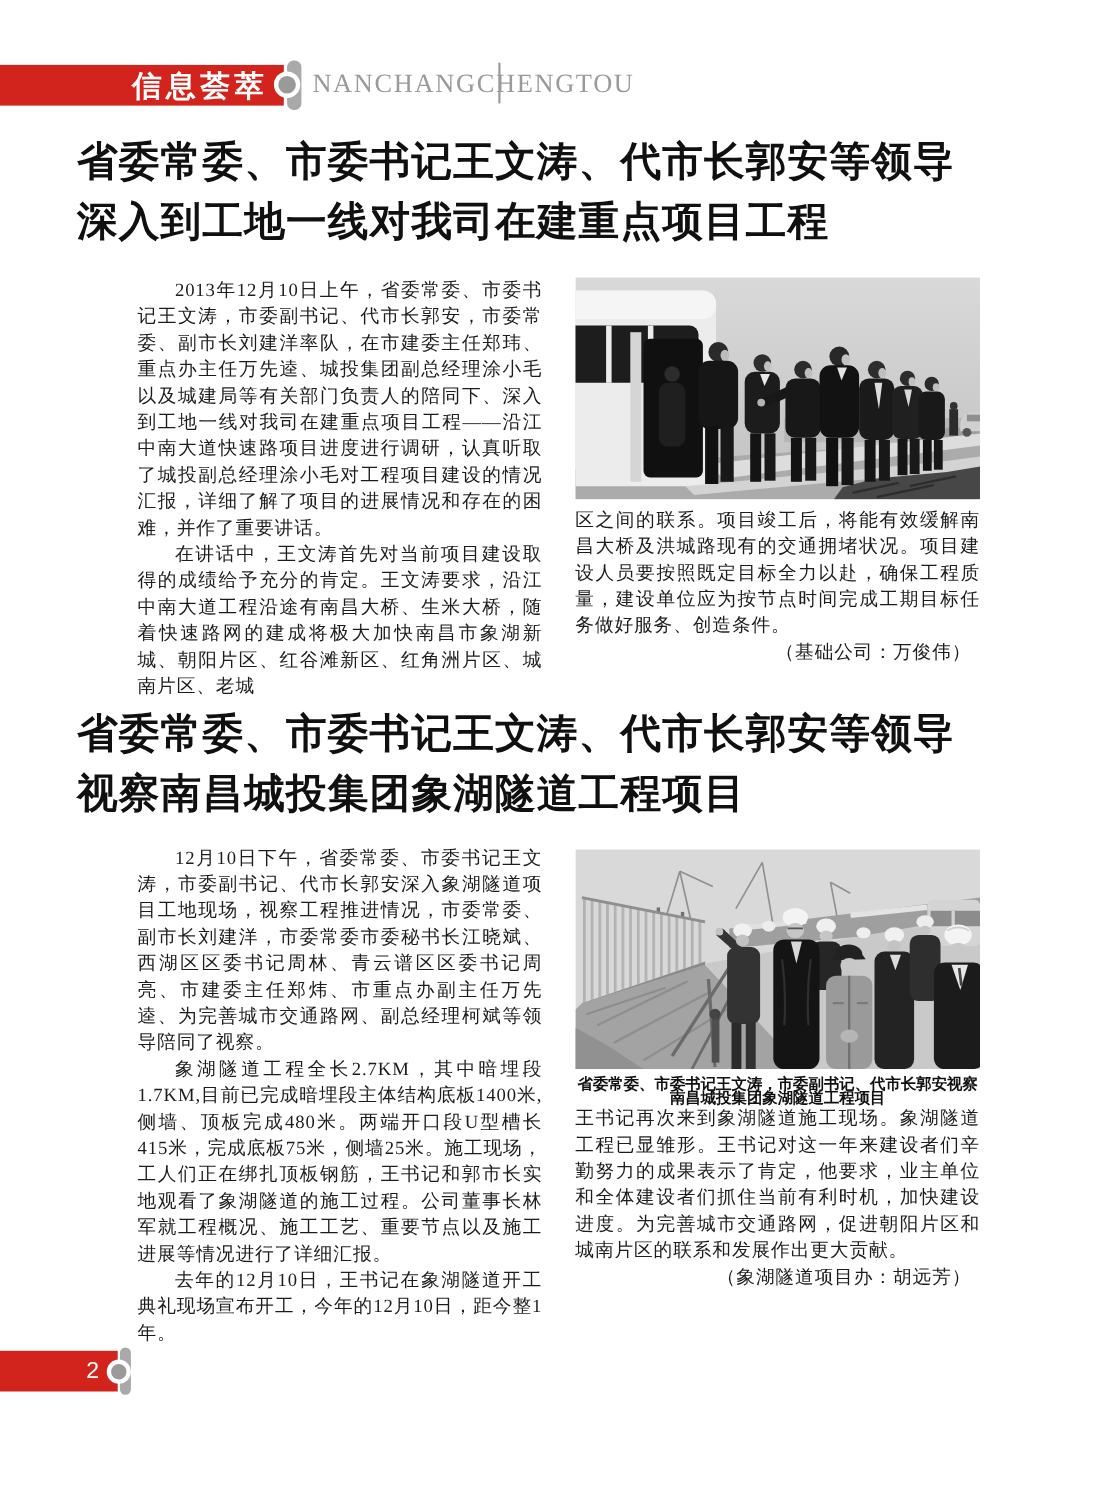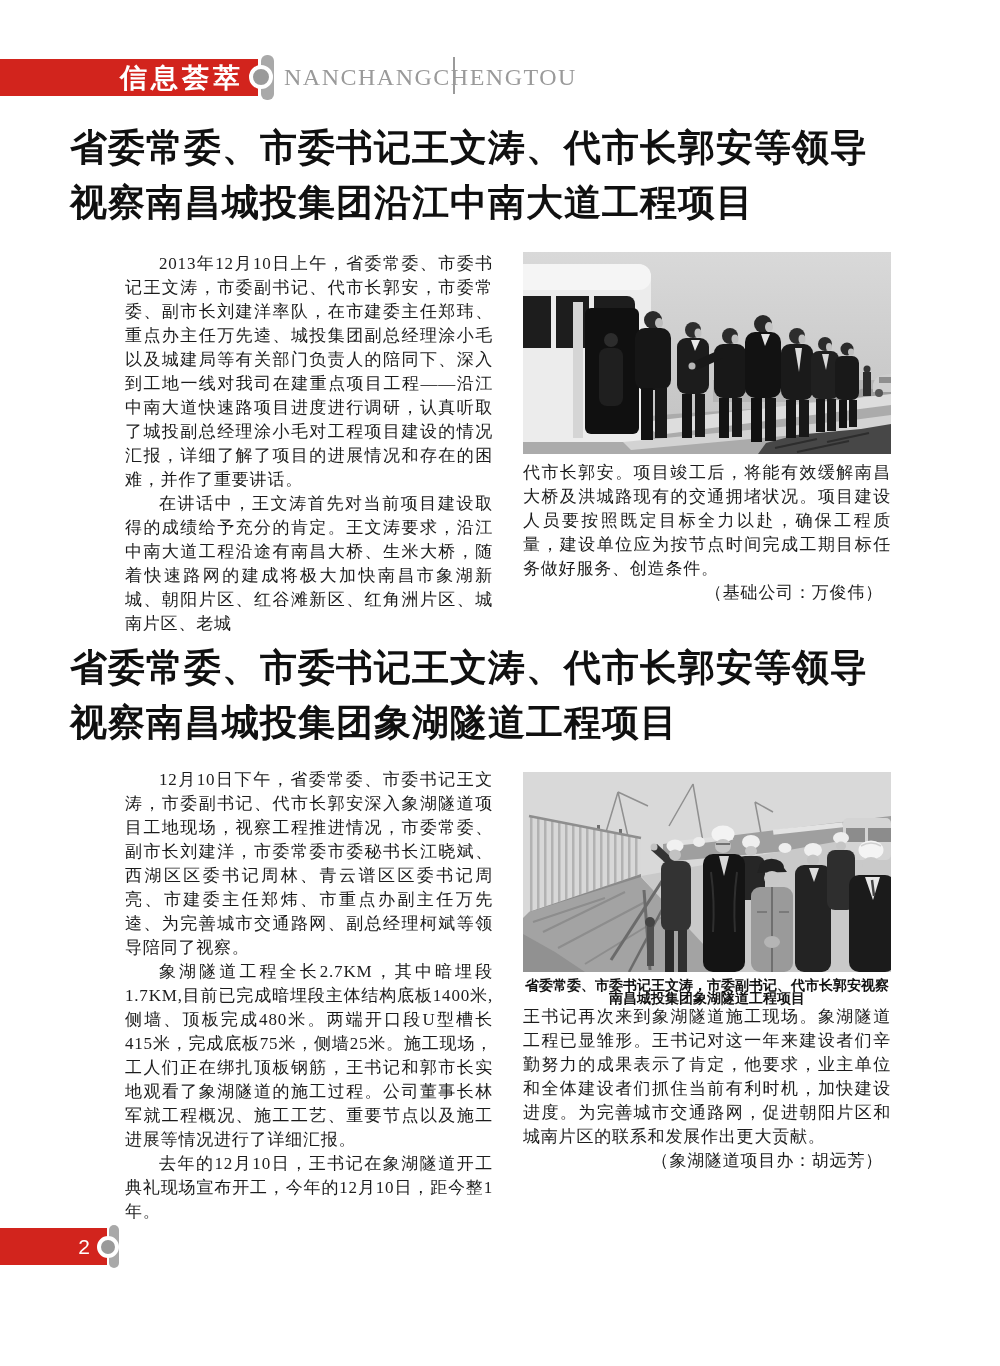--- a/index.html
+++ b/index.html
@@ -62,21 +62,21 @@
   <div class="badge">
     <span>信息荟萃</span>
   </div>
   <div class="connector-bar"></div>
   <div class="connector-dot"></div>
   <span class="brand">NANCHANGCHENGTOU</span>
   <div class="brand-rule"></div>
 
   <h1 class="article-title title-1">
     <span class="line">省委常委、市委书记王文涛、代市长郭安等领导</span>
-    <span class="line">视察南昌城投集团沿江中南大道工程项目</span>
+    <span class="line">深入到工地一线对我司在建重点项目工程</span>
   </h1>
 
   <div class="col a1-left">
     <p>2013年12月10日上午，省委常委、市委书记王文涛，市委副书记、代市长郭安，市委常委、副市长刘建洋率队，在市建委主任郑玮、重点办主任万先逵、城投集团副总经理涂小毛以及城建局等有关部门负责人的陪同下、深入到工地一线对我司在建重点项目工程——沿江中南大道快速路项目进度进行调研，认真听取了城投副总经理涂小毛对工程项目建设的情况汇报，详细了解了项目的进展情况和存在的困难，并作了重要讲话。</p>
     <p>在讲话中，王文涛首先对当前项目建设取得的成绩给予充分的肯定。王文涛要求，沿江中南大道工程沿途有南昌大桥、生米大桥，随着快速路网的建成将极大加快南昌市象湖新城、朝阳片区、红谷滩新区、红角洲片区、城南片区、老城</p>
   </div>
 
   <div class="col a1-right">
     <div class="photo">
       <svg viewBox="0 0 368 202" width="368" height="202">
@@ -167,21 +167,21 @@
             <rect x="340" y="120" width="8" height="24" fill="#2c2c2c"></rect>
         </g>
         <g>
           <path d="M350 132 q2 -8 10 -9 l14 -2 q8 0 10 7 l0 12 l-34 0 z" fill="#cfcfcf"></path>
           <rect x="356" y="125" width="12" height="6" fill="#8f8f8f"></rect>
           <circle cx="356" cy="141" r="4" fill="#555"></circle>
             <circle cx="378" cy="141" r="4" fill="#555"></circle>
         </g>
       </svg>
     </div>
-    <p class="cont">代市长郭安。项目竣工后，将能有效缓解南昌大桥及洪城路现有的交通拥堵状况。项目建设人员要按照既定目标全力以赴，确保工程质量，建设单位应为按节点时间完成工期目标任务做好服务、创造条件。</p>
+    <p class="cont">区之间的联系。项目竣工后，将能有效缓解南昌大桥及洪城路现有的交通拥堵状况。项目建设人员要按照既定目标全力以赴，确保工程质量，建设单位应为按节点时间完成工期目标任务做好服务、创造条件。</p>
     <p class="signature">（基础公司：万俊伟）</p>
   </div>
 
   <h1 class="article-title title-2">
     <span class="line">省委常委、市委书记王文涛、代市长郭安等领导</span>
     <span class="line">视察南昌城投集团象湖隧道工程项目</span>
   </h1>
 
   <div class="col a2-left">
     <p>12月10日下午，省委常委、市委书记王文涛，市委副书记、代市长郭安深入象湖隧道项目工地现场，视察工程推进情况，市委常委、副市长刘建洋，市委常委市委秘书长江晓斌、西湖区区委书记周林、青云谱区区委书记周亮、市建委主任郑炜、市重点办副主任万先逵、为完善城市交通路网、副总经理柯斌等领导陪同了视察。</p>

